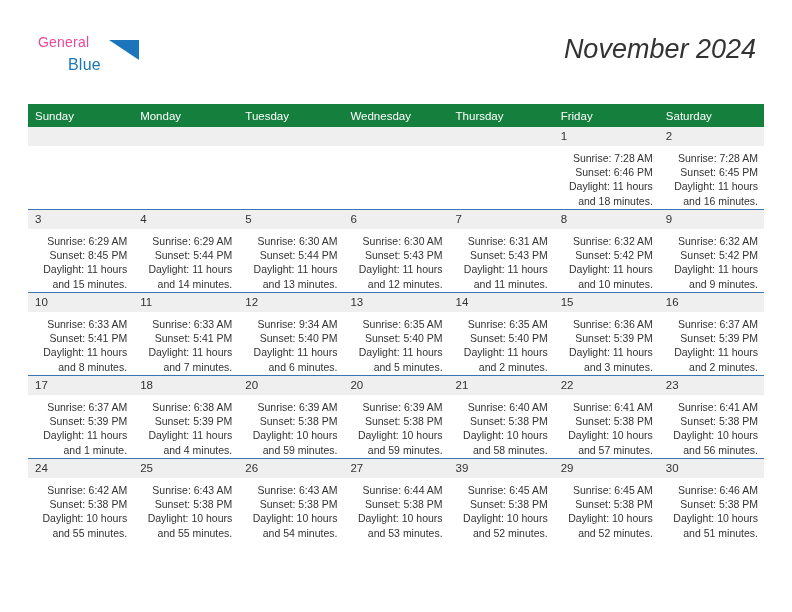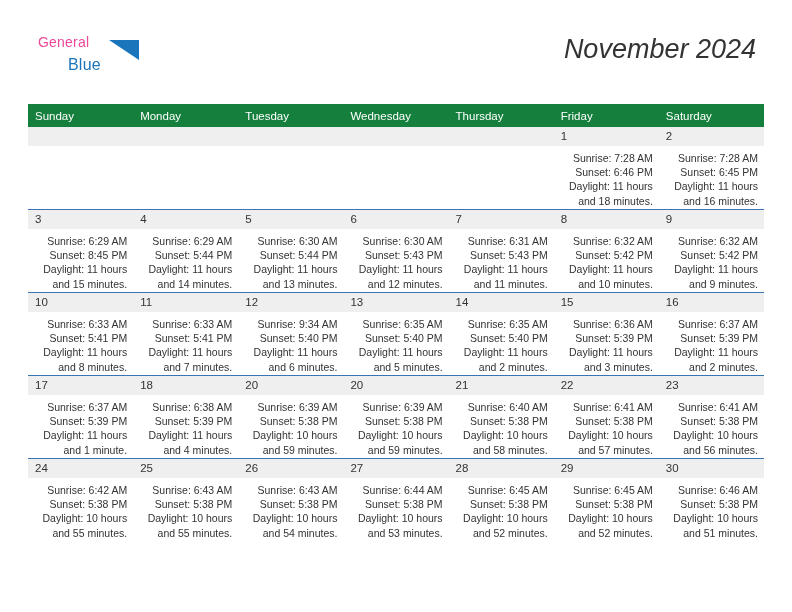--- a/index.html
+++ b/index.html
@@ -427,21 +427,21 @@
           <td>
             <span class="daynum">27</span>
             <div class="cell-body">
               <div>Sunrise: 6:44 AM</div>
               <div>Sunset: 5:38 PM</div>
               <div>Daylight: 10 hours</div>
               <div>and 53 minutes.</div>
             </div>
           </td>
           <td>
-            <span class="daynum">28</span>
+            <span class="daynum">39</span>
             <div class="cell-body">
               <div>Sunrise: 6:45 AM</div>
               <div>Sunset: 5:38 PM</div>
               <div>Daylight: 10 hours</div>
               <div>and 52 minutes.</div>
             </div>
           </td>
           <td>
             <span class="daynum">29</span>
             <div class="cell-body">

